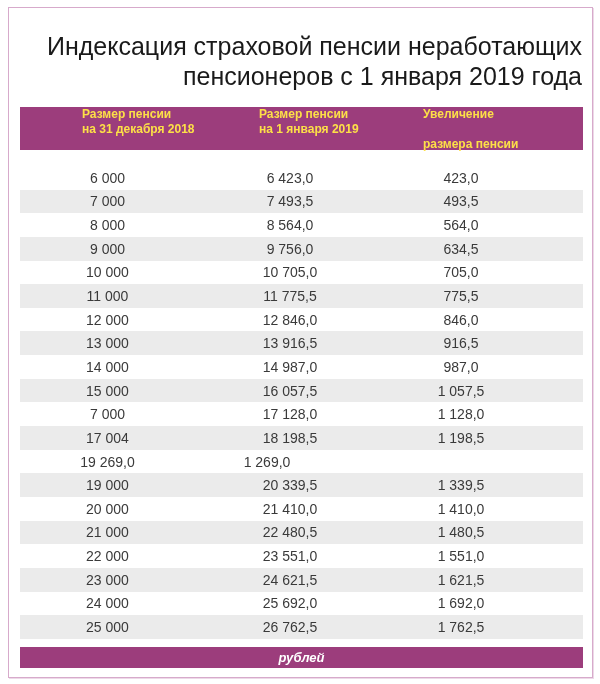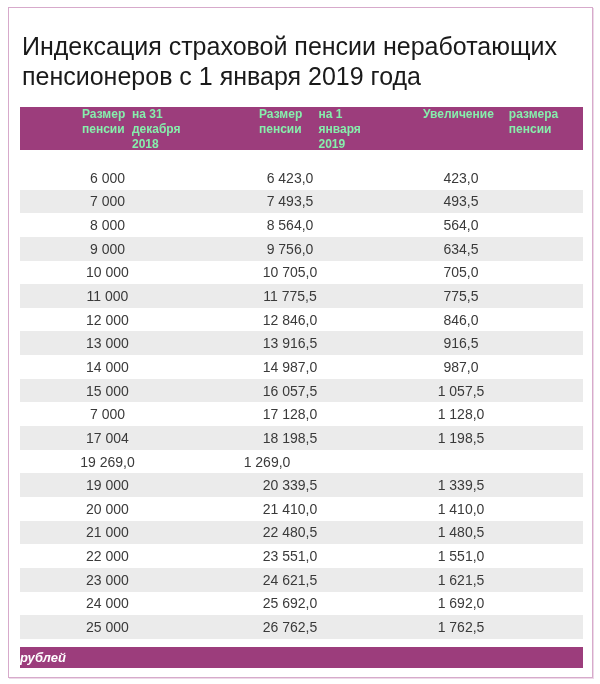--- a/index.html
+++ b/index.html
@@ -10,47 +10,47 @@
   .frame{
     position:absolute;left:8px;top:7px;width:583px;height:669px;
     border:1px solid var(--frame-border,#d7aacb);
     box-shadow:1px 1px 0 rgba(215,170,203,.45);
     pointer-events:none;
   }
   .title{
     position:absolute;left:22px;top:31px;width:560px;
     font-size:25px;line-height:30px;color:var(--title-color,#1a1a1a);
   }
-  .title .line{white-space:nowrap;}
+  .title .line{white-space:nowrap;text-align:right;}
   .table{position:absolute;left:20px;top:107px;width:563px;}
   .thead{
     display:grid;grid-template-columns:175px 190px 198px;
     background:var(--accent,#9c3d7c);height:43px;
   }
   .th{
-    color:#86efac;font-size:12px;font-weight:bold;line-height:15px;
-    display:flex;flex-direction:row;justify-content:flex-end;text-align:left;
+    color:#fde047;font-size:12px;font-weight:bold;line-height:15px;
+    display:flex;flex-direction:column;justify-content:flex-start;text-align:left;
   }
   .th.c1{padding-left:62px;}
   .th.c2{padding-left:64px;}
   .th.c3{padding-left:38px;gap:15px;}
   .tbody{margin-top:16px;}
   .tr{
     display:grid;grid-template-columns:175px 190px 198px;
     height:23.65px;align-items:center;background:#ffffff;
   }
   .tr:nth-child(even){background:var(--row-alt,#ebebeb);}
   .td{
     text-align:center;font-size:14px;color:var(--value-color,#3a3a3a);
     white-space:nowrap;
   }
   .td.c3{padding-right:46px;}
   .tfoot{
     margin-top:8px;height:21px;background:var(--accent,#9c3d7c);
-    display:flex;align-items:center;justify-content:flex-start;
+    display:flex;align-items:center;justify-content:center;
     color:#ffffff;font-size:13px;font-style:italic;font-weight:bold;
   }
 </style>
 </head>
 <body>
 
 <div class="frame"></div>
 
 <div class="title">
   <div class="line">Индексация страховой пенсии неработающих</div>

